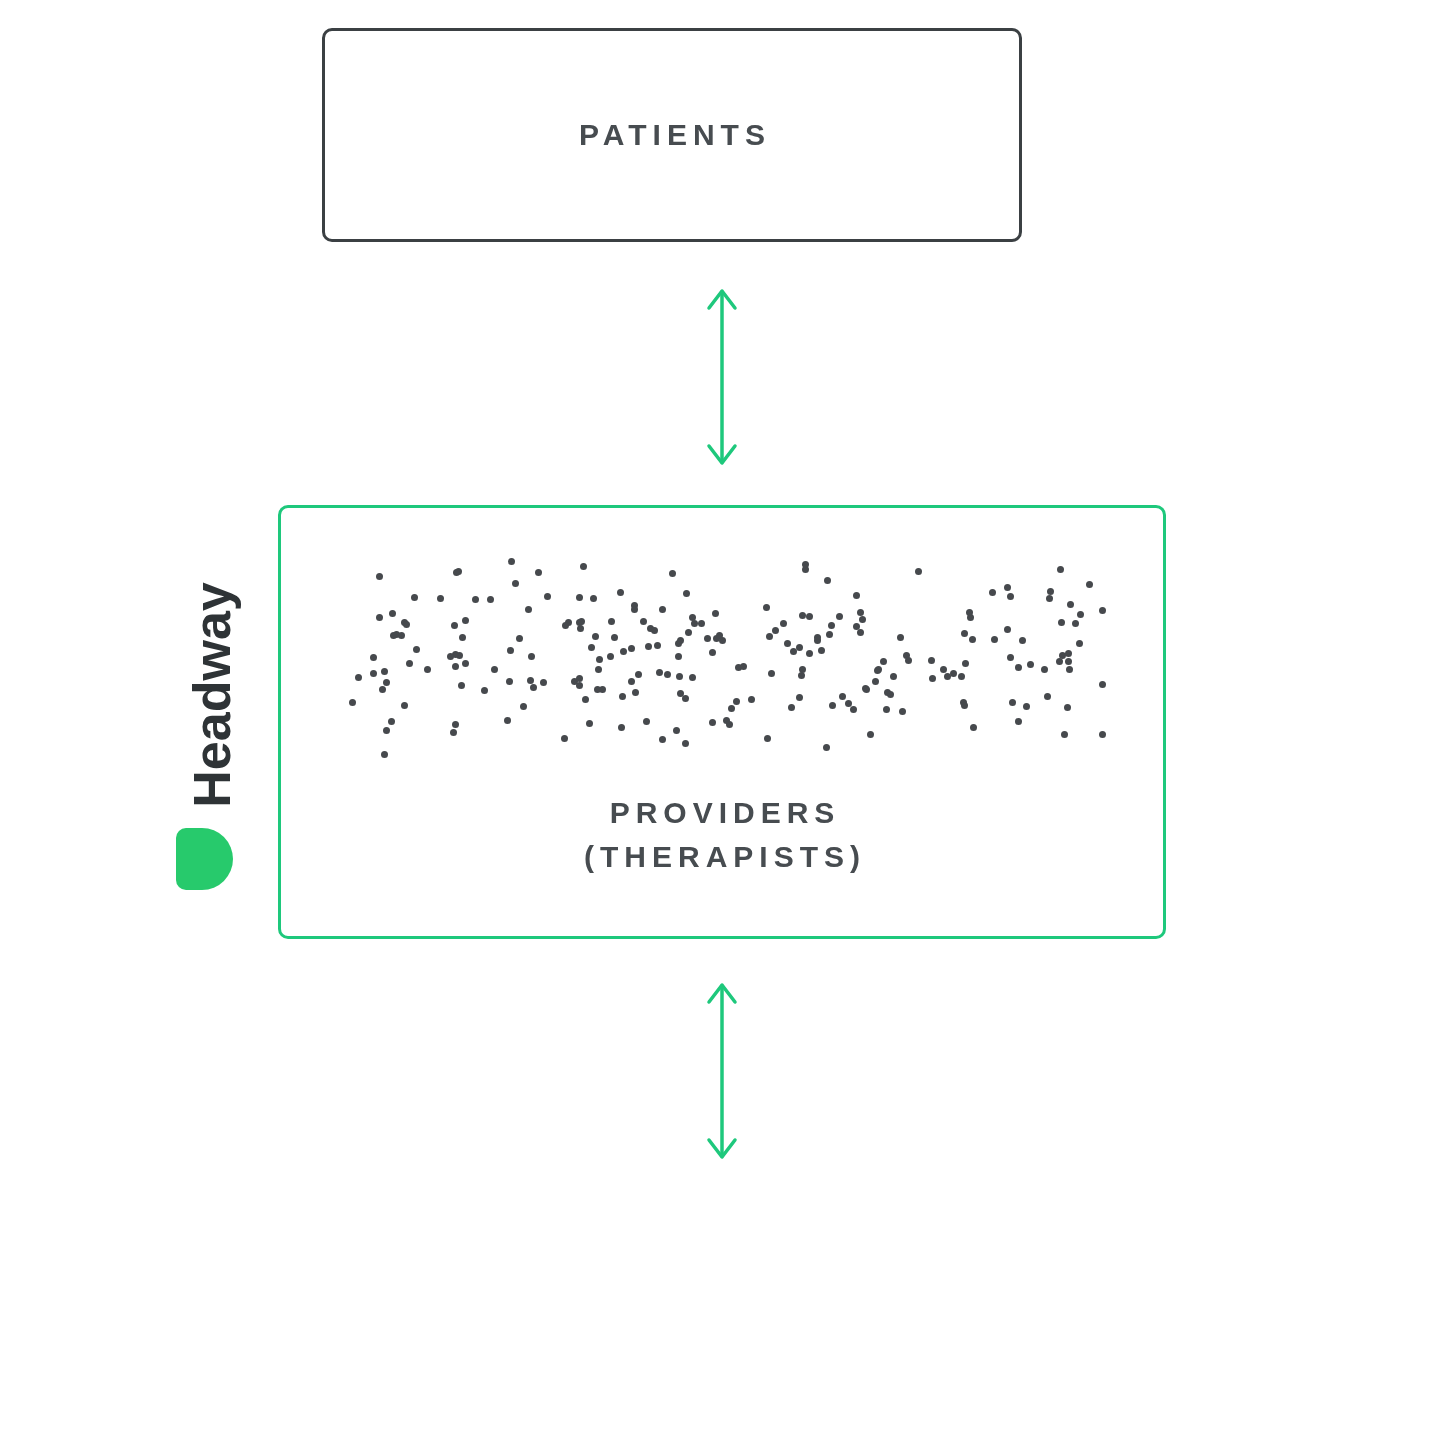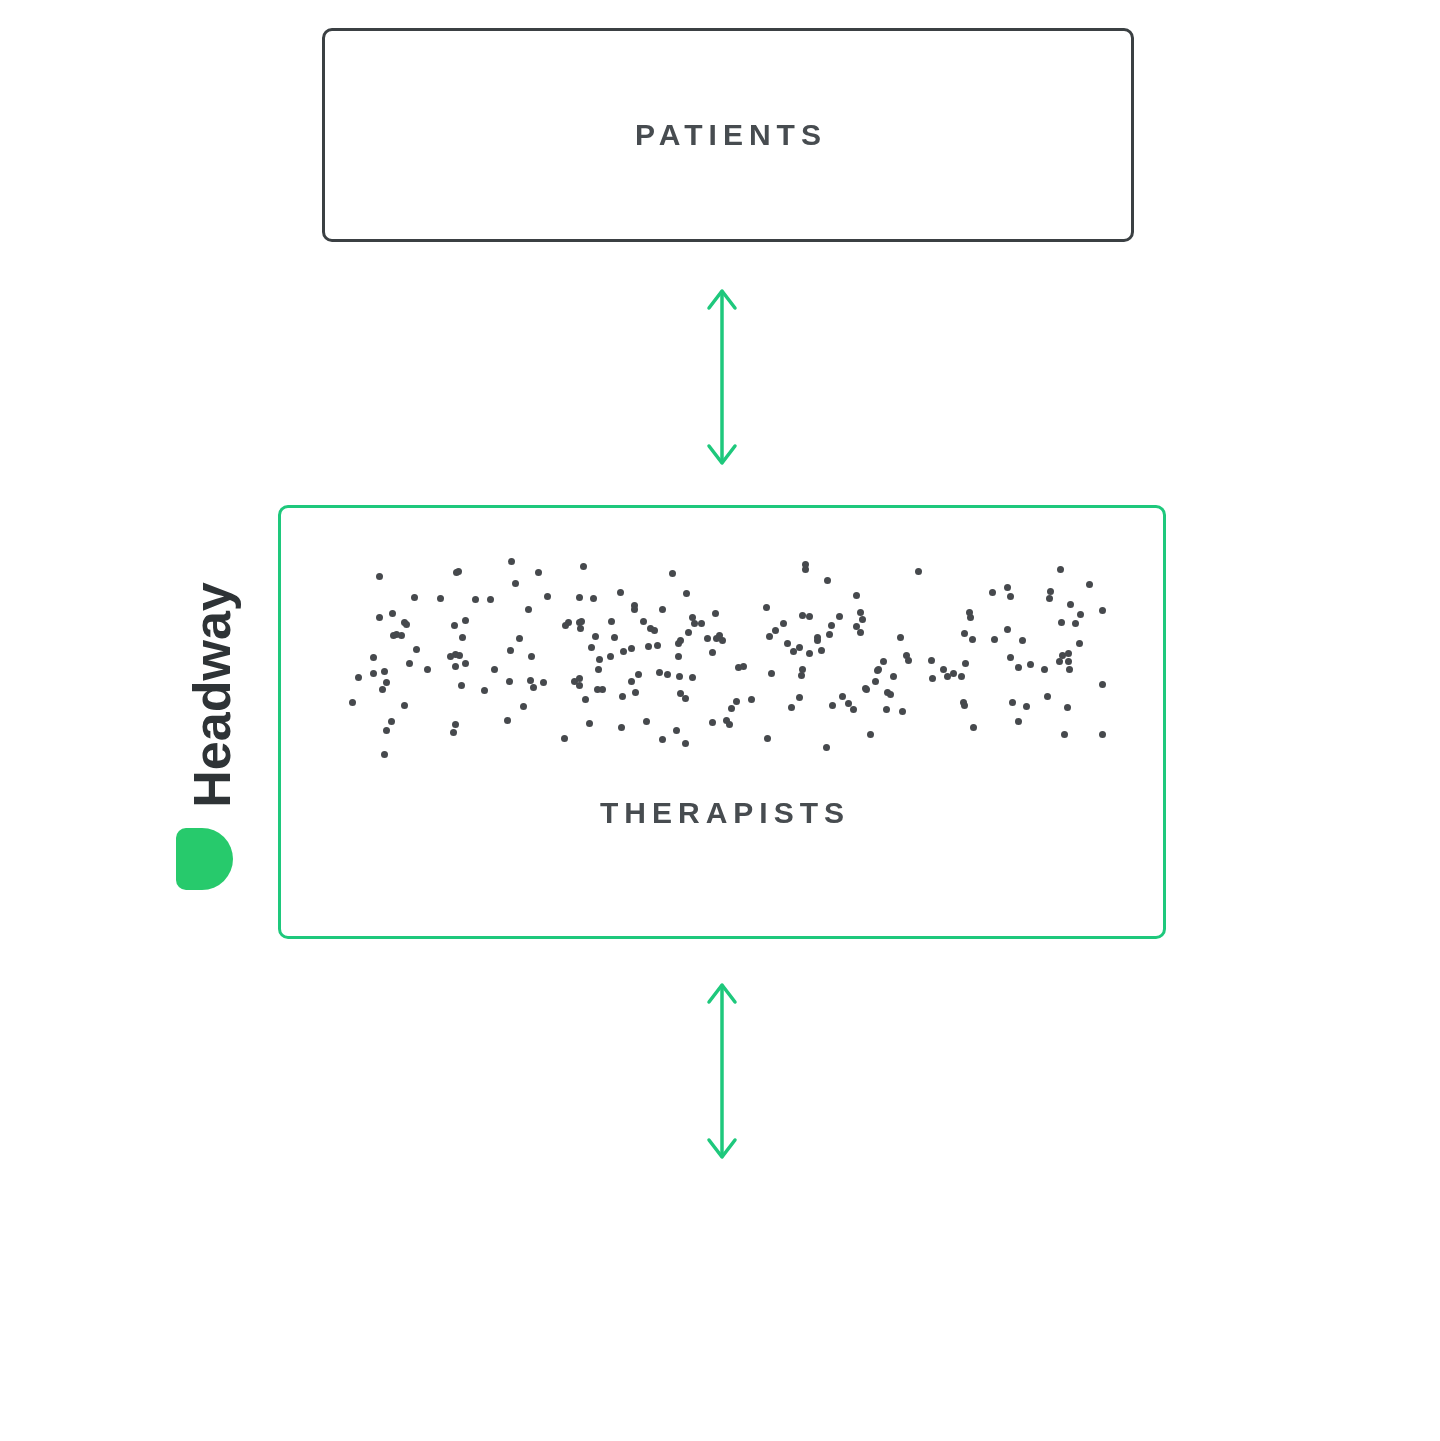--- a/index.html
+++ b/index.html
@@ -21,21 +21,21 @@
   }
   .box-label {
     font-size: 30px;
     font-weight: 700;
     letter-spacing: 6px;
     color: #474c50;
     text-indent: 6px; 
   }
 
   .box-patients {
-    left: 322px; top: 28px; width: 812px; height: 214px;
+    left: 322px; top: 28px; width: 700px; height: 214px;
     display: flex; align-items: center; justify-content: center;
   }
   .box-payers {
     left: 322px; top: 1205px; width: 800px; height: 202px;
     display: flex; align-items: center; justify-content: center;
   }
   .box-providers {
     left: 278px; top: 505px; width: 888px; height: 434px;
     border-color: var(--accent, #1ec87c);
   }
@@ -343,21 +343,22 @@
         <div class="dot" style="left: 476.102px; top: 28.8964px; width: 7px; height: 7px;"></div>
         <div class="dot" style="left: 229.588px; top: 69.6308px; width: 7px; height: 7px;"></div>
         <div class="dot" style="left: 41.8197px; top: 83.7101px; width: 7px; height: 7px;"></div>
         <div class="dot" style="left: 104.059px; top: 114.984px; width: 7px; height: 7px;"></div>
         <div class="dot" style="left: 416.378px; top: 187.434px; width: 7px; height: 7px;"></div>
         <div class="dot" style="left: 448.417px; top: 96.2143px; width: 7px; height: 7px;"></div>
         <div class="dot" style="left: 57.5705px; top: 112.27px; width: 7px; height: 7px;"></div>
         <div class="dot" style="left: 710.357px; top: 70.7718px; width: 7px; height: 7px;"></div>
       </div>
     <div class="providers-label">
-      <span>THERAPISTS</span>
+      <span>PROVIDERS</span>
+      <span>(THERAPISTS)</span>
     </div>
   </div>
 
   <svg class="arrow arrow-bottom" viewBox="0 0 48 188" aria-hidden="true">
     <line x1="24" y1="9" x2="24" y2="179"></line>
     <path d="M11 25 L24 8 L37 25"></path>
     <path d="M11 163 L24 180 L37 163"></path>
   </svg>
 
 

